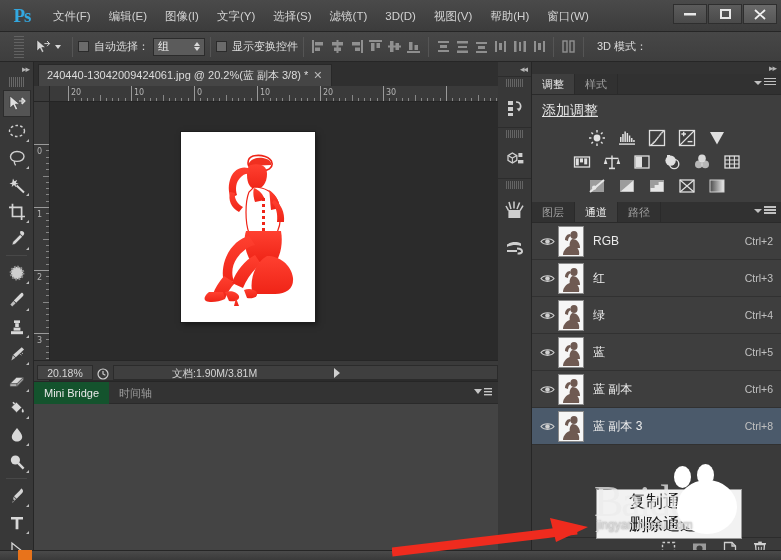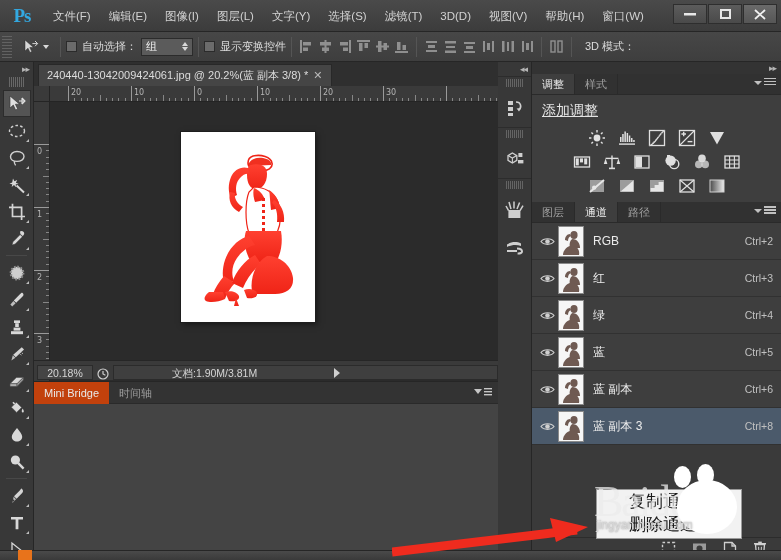--- a/index.html
+++ b/index.html
@@ -35,21 +35,21 @@
     border:1px solid #2e2e2e; display:flex; align-items:center; justify-content:center;
     color:#e0e0e0; font-size:11px; cursor:pointer;
   }
   .winbtn.close { background:linear-gradient(#6a6a6a,#565656); }
 
   
   .optbar {
     position:absolute; left:0; top:32px; width:781px; height:30px;
     background:linear-gradient(#474747,#3e3e3e);
     border-bottom:1px solid #262626;
-    display:flex; align-items:center; padding-left:2px;
+    display:flex; align-items:center; padding-left:14px;
   }
   .grip { width:10px; height:22px; background:
       repeating-linear-gradient(to bottom,#6a6a6a 0 1px,transparent 1px 3px);
       margin-right:4px; opacity:.8; }
   .opt-tool {
     display:flex; align-items:center; gap:3px; padding:0 6px; height:24px;
   }
   .opt-sep { width:1px; height:20px; background:#2d2d2d; border-right:1px solid #555; margin:0 5px; }
   .chk { width:11px; height:11px; background:#6b6b6b; border:1px solid #2b2b2b; display:inline-block; }
   .opt-label { color:#dcdcdc; font-size:11px; white-space:nowrap; }
@@ -130,21 +130,21 @@
      padding-left:58px; position:relative; }
   .sb-doc .arrow { position:absolute; left:220px; top:2px; width:0;height:0;
      border-top:5px solid transparent;border-bottom:5px solid transparent;border-left:6px solid #cfcfcf;}
   .botpanel {
     position:absolute; left:0; top:319px; width:464px; height:179px;
     background:#3b3b3b; border-top:1px solid #262626;
   }
   .bp-tabs { height:22px; background:#333; display:flex; align-items:center; position:relative;
      border-bottom:1px solid #2a2a2a; }
   .bp-tab { height:22px; line-height:22px; padding:0 10px; font-size:11px; color:#9a9a9a; }
-  .bp-tab.active { background:#c2410c; color:#e8e8e8; }
+  .bp-tab.active { background:#14532d; color:#e8e8e8; }
   .bp-menu { position:absolute; right:6px; top:5px; }
   .bp-body { height:157px; background:#444; }
 
   
   .icondock {
     position:absolute; left:498px; top:62px; width:34px; height:498px;
     background:#383838; border-right:1px solid #262626;
   }
   .id-head { height:14px; display:flex; align-items:center; justify-content:flex-end; padding-right:4px;
      color:#b4b4b4; font-size:9px; letter-spacing:-1px; }
@@ -229,21 +229,20 @@
 <body>
 
 <div id="app">
 
   <div class="menubar">
     <div class="ps-logo">Ps</div>
     <div class="menu-items">
       <div class="menu-item">文件(F)</div>
       <div class="menu-item">编辑(E)</div>
       <div class="menu-item">图像(I)</div>
-      <div class="menu-item">图层(L)</div>
       <div class="menu-item">文字(Y)</div>
       <div class="menu-item">选择(S)</div>
       <div class="menu-item">滤镜(T)</div>
       <div class="menu-item">3D(D)</div>
       <div class="menu-item">视图(V)</div>
       <div class="menu-item">帮助(H)</div>
       <div class="menu-item">窗口(W)</div>
     </div>
     <div class="winbtns">
       <div class="winbtn">

